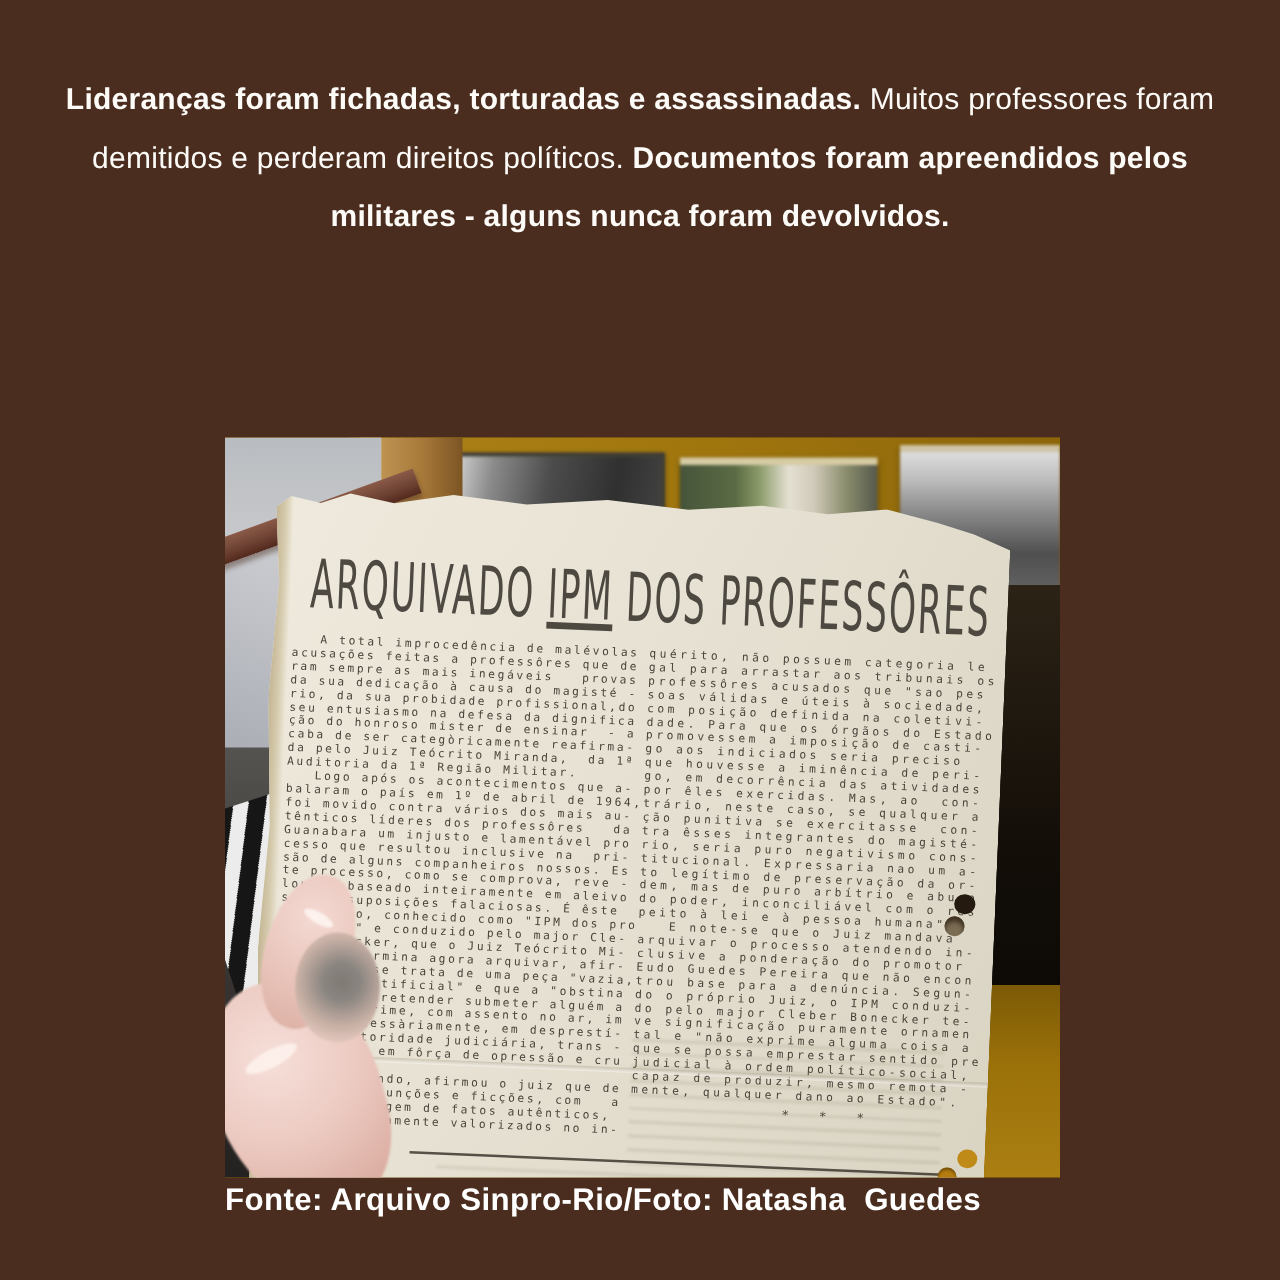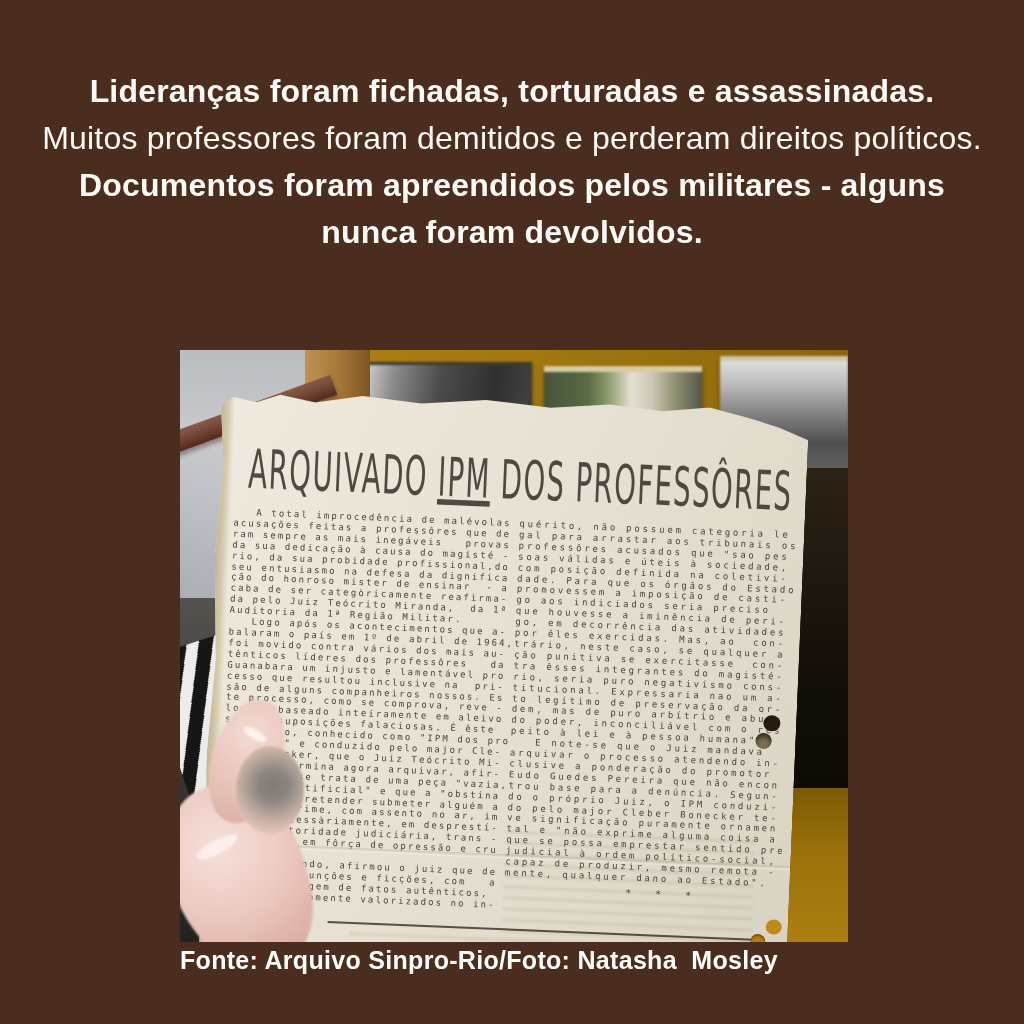--- a/index.html
+++ b/index.html
@@ -2,21 +2,21 @@
 <html><head>
 <meta charset="utf-8">
 <style>
   html,body{margin:0;padding:0;background:#2a1a12;}
   .canvas{position:relative;width:1024px;height:1024px;overflow:hidden;
           background:#4a2d1e;font-family:"Liberation Sans",sans-serif;}
 
   
   .header{position:absolute;left:42px;top:52px;width:940px;text-align:center;
           color:#fdfbf8;}
-  .header p{margin:16px 0 13px 0;font-size:32px;line-height:47px;font-weight:400;
+  .header p{margin:4px 0 13px 0;font-size:24px;line-height:47px;font-weight:400;
             letter-spacing:.2px;}
   .header strong{font-weight:700;}
 
   
   .photo{position:absolute;left:180px;top:350px;width:668px;height:592px;
          overflow:hidden;background:#8d660a;}
 
   
   .wall-left{position:absolute;left:0;top:0;width:125px;height:310px;
              background:linear-gradient(200deg,#dcdcde 0%,#c3c5ca 45%,#9fa3ab 100%);}
@@ -230,15 +230,15 @@
     <div class="glove">
       <div class="glove-palm"></div>
       <div class="glove-finger"></div>
       <div class="glove-knuckle"></div>
       <div class="glove-shine"></div>
       <div class="glove-shine2"></div>
     </div>
 
   </div>
 
-  <div class="caption">Fonte: Arquivo Sinpro-Rio/Foto: Natasha  Mosley</div>
+  <div class="caption">Fonte: Arquivo Sinpro-Rio/Foto: Natasha  Guedes</div>
 
 </div>
 
 </body></html>

